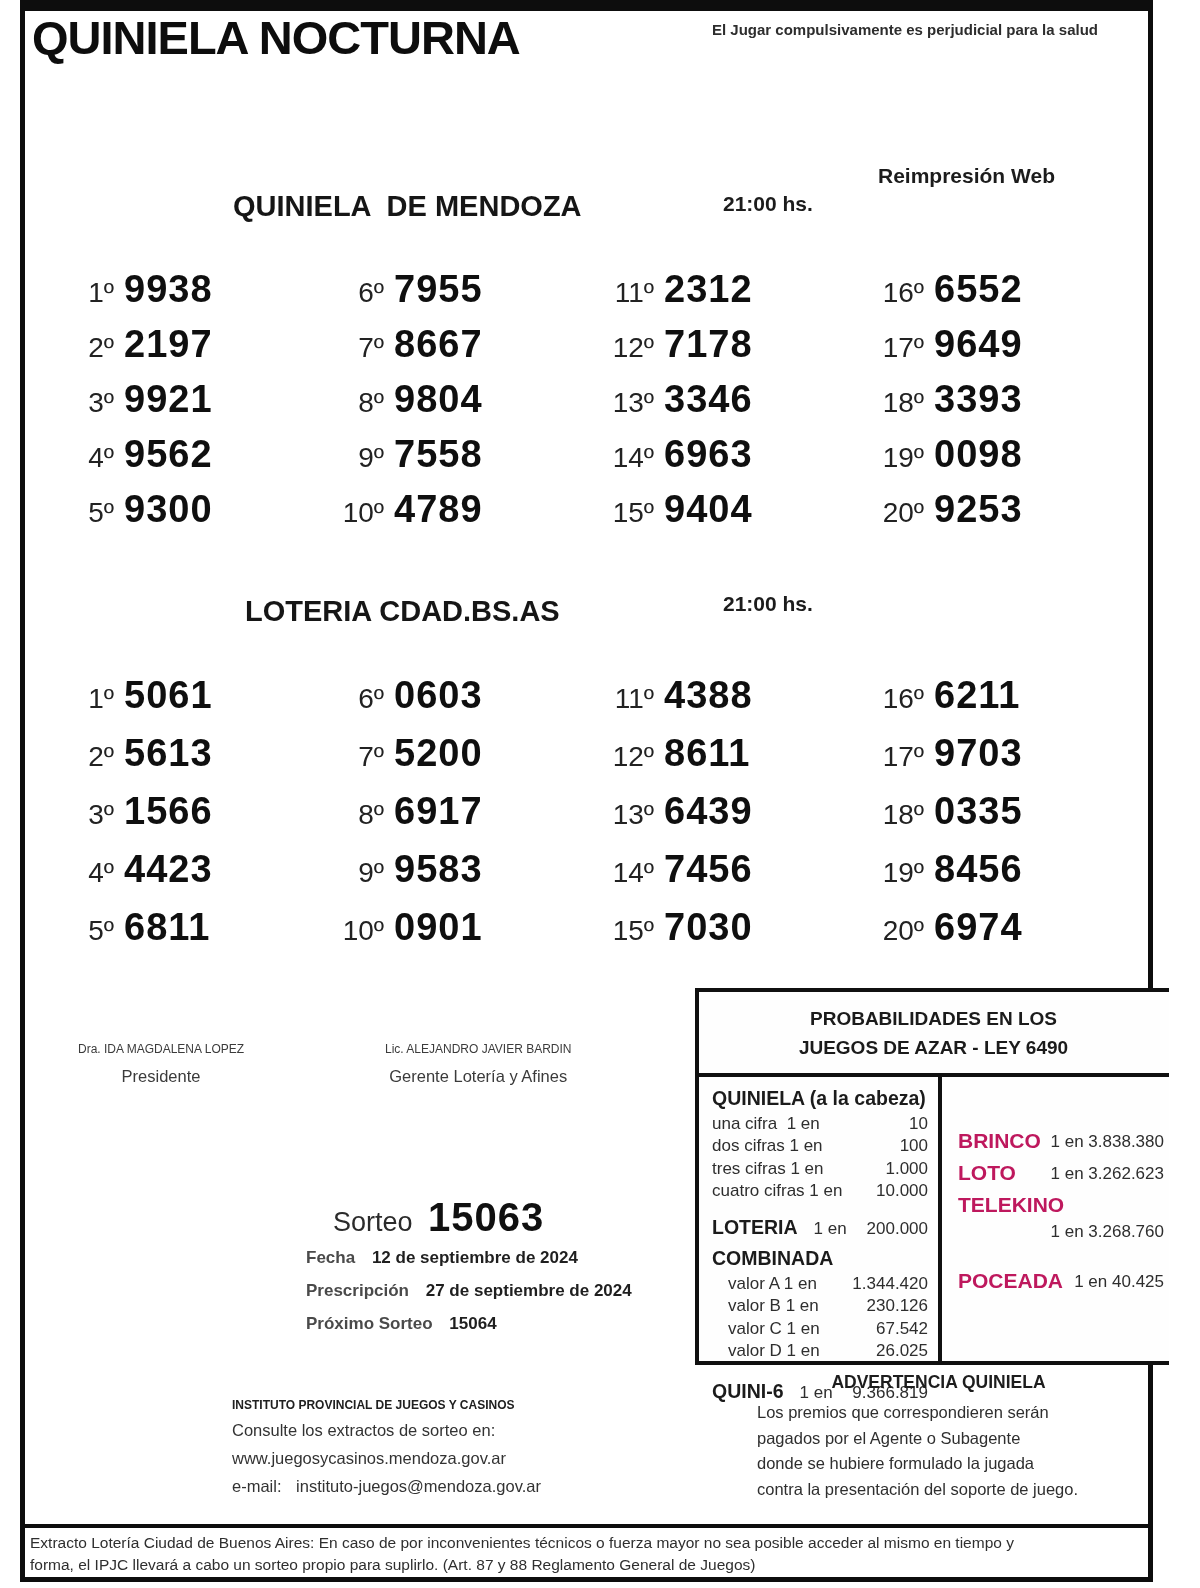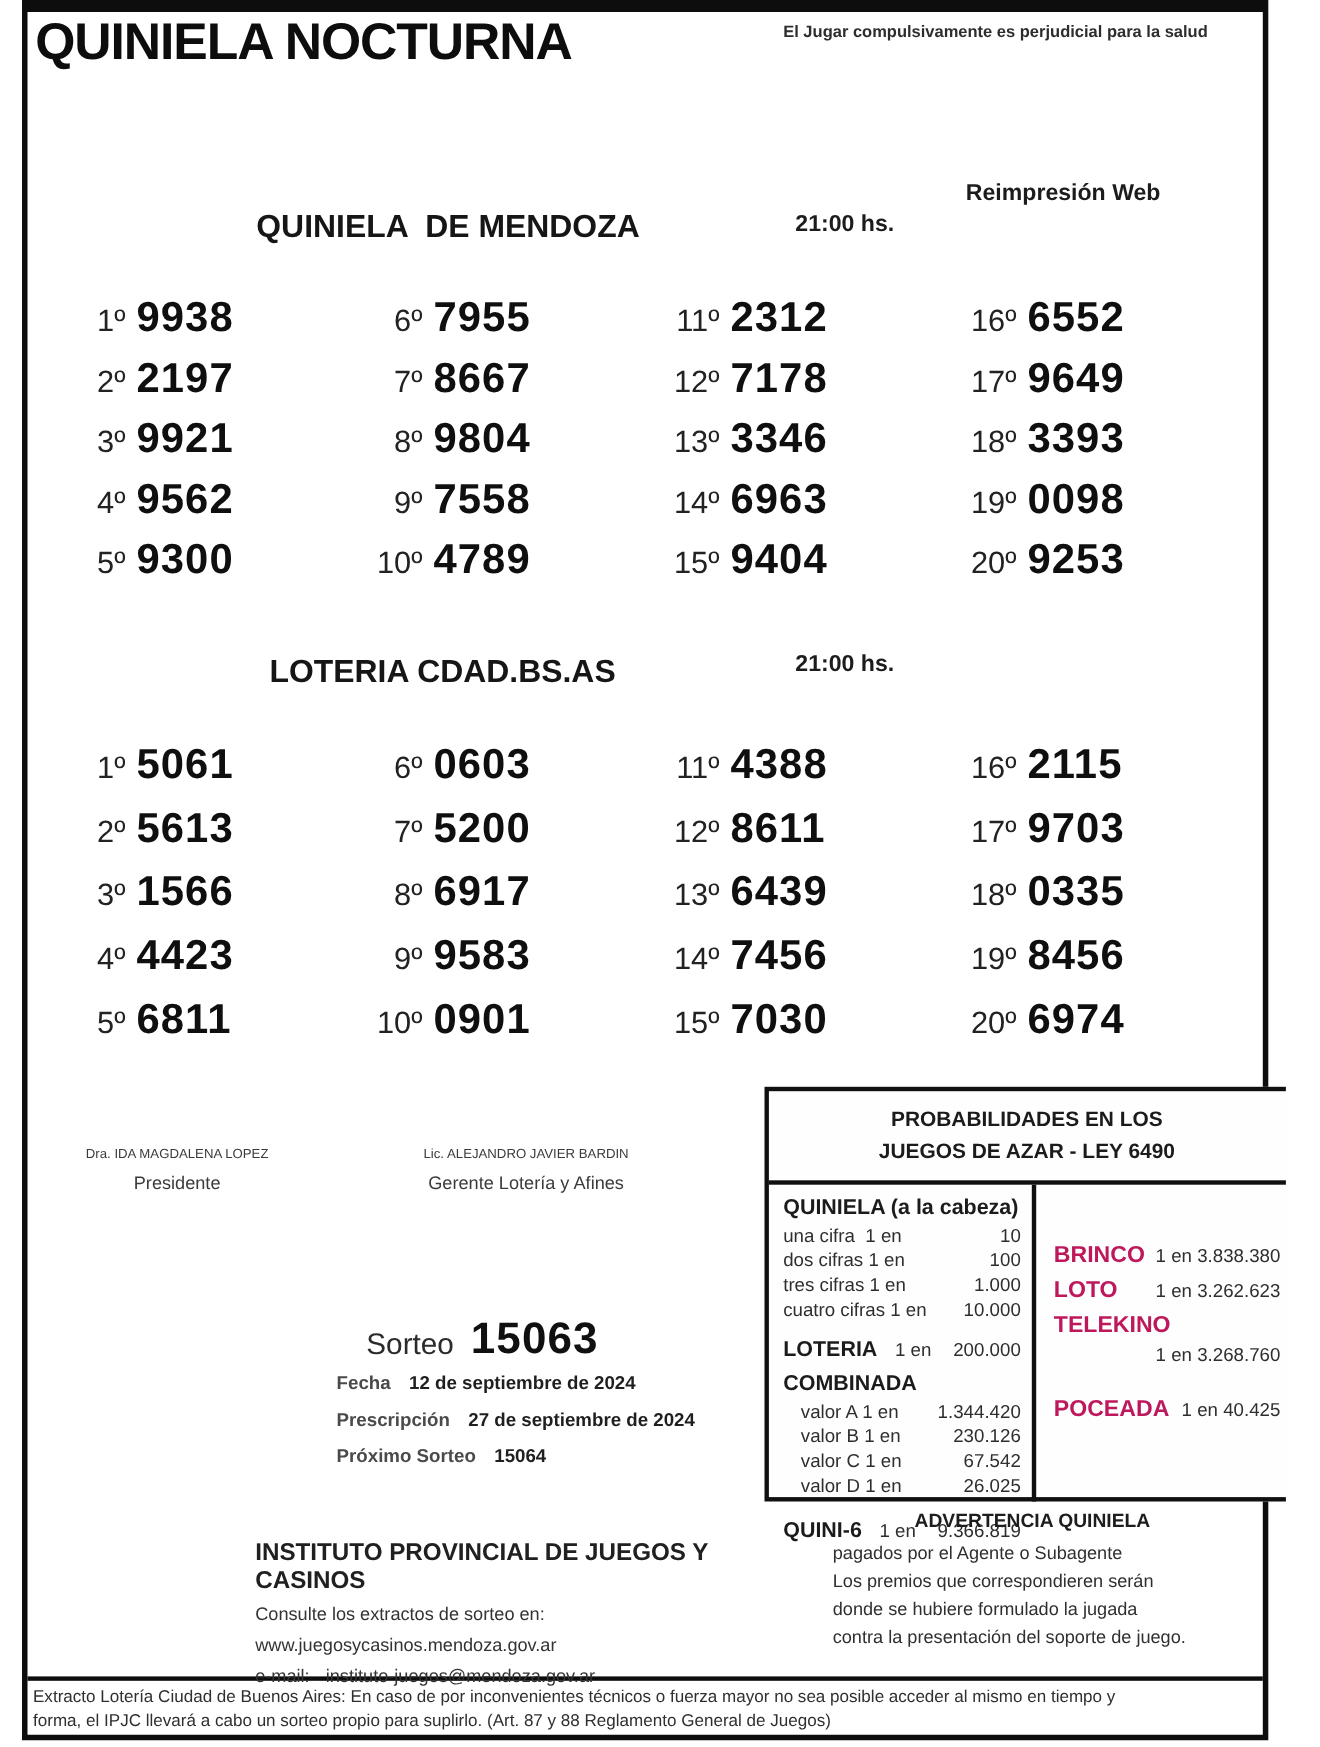--- a/index.html
+++ b/index.html
@@ -65,21 +65,21 @@
   .game .g-value { font-size:17px; color:#2e2e2e; white-space:pre; }
   .game.stacked { flex-direction:column; align-items:stretch; }
   .game.stacked .g-value { text-align:right; margin-top:6px; }
   .game.gap-top { margin-top:27px; }
 
   .advert { left:695px; top:1372px; width:487px; }
   .advert-title { text-align:center; font-size:17.5px; font-weight:bold; color:#1d1d1d; }
   .advert-lines { margin-top:7px; padding-left:62px; font-size:16.5px; color:#2f2f2f; line-height:1.55; }
 
   .instituto { left:232px; top:1398px; width:470px; }
-  .inst-name { font-size:22px; font-weight:bold; color:#202020; }
+  .inst-name { font-size:12px; font-weight:bold; color:#202020; }
   .inst-line { font-size:16.5px; color:#333333; margin-top:9px; }
   .inst-line .email-label { margin-right:10px; }
 
   .foot-note { left:30px; top:1532px; width:1124px; font-size:15.5px; color:#2f2f2f; line-height:1.45; }
 </style>
 </head>
 <body>
 
 <div class="page">
   <div class="frame"></div>
@@ -235,21 +235,21 @@
       <div class="cell">
       <span class="rank">14º</span>
       <span class="num">7456</span>
     </div>
       <div class="cell">
       <span class="rank">15º</span>
       <span class="num">7030</span>
     </div>
       <div class="cell">
       <span class="rank">16º</span>
-      <span class="num">2115</span>
+      <span class="num">6211</span>
     </div>
       <div class="cell">
       <span class="rank">17º</span>
       <span class="num">9703</span>
     </div>
       <div class="cell">
       <span class="rank">18º</span>
       <span class="num">0335</span>
     </div>
       <div class="cell">
@@ -361,22 +361,22 @@
           <span class="g-name">POCEADA</span>
           <span class="g-value">1 en 40.425</span>
         </div>
         </div>
     </div>
   </div>
 
   <div class="abs advert">
     <div class="advert-title">ADVERTENCIA QUINIELA</div>
     <div class="advert-lines">
+        <div>Los premios que correspondieren serán</div>
         <div>pagados por el Agente o Subagente</div>
-        <div>Los premios que correspondieren serán</div>
         <div>donde se hubiere formulado la jugada</div>
         <div>contra la presentación del soporte de juego.</div>
       </div>
   </div>
 
   <div class="abs instituto">
     <div class="inst-name">INSTITUTO PROVINCIAL DE JUEGOS Y CASINOS</div>
     <div class="inst-line">Consulte los extractos de sorteo en:</div>
     <div class="inst-line">www.juegosycasinos.mendoza.gov.ar</div>
     <div class="inst-line">

